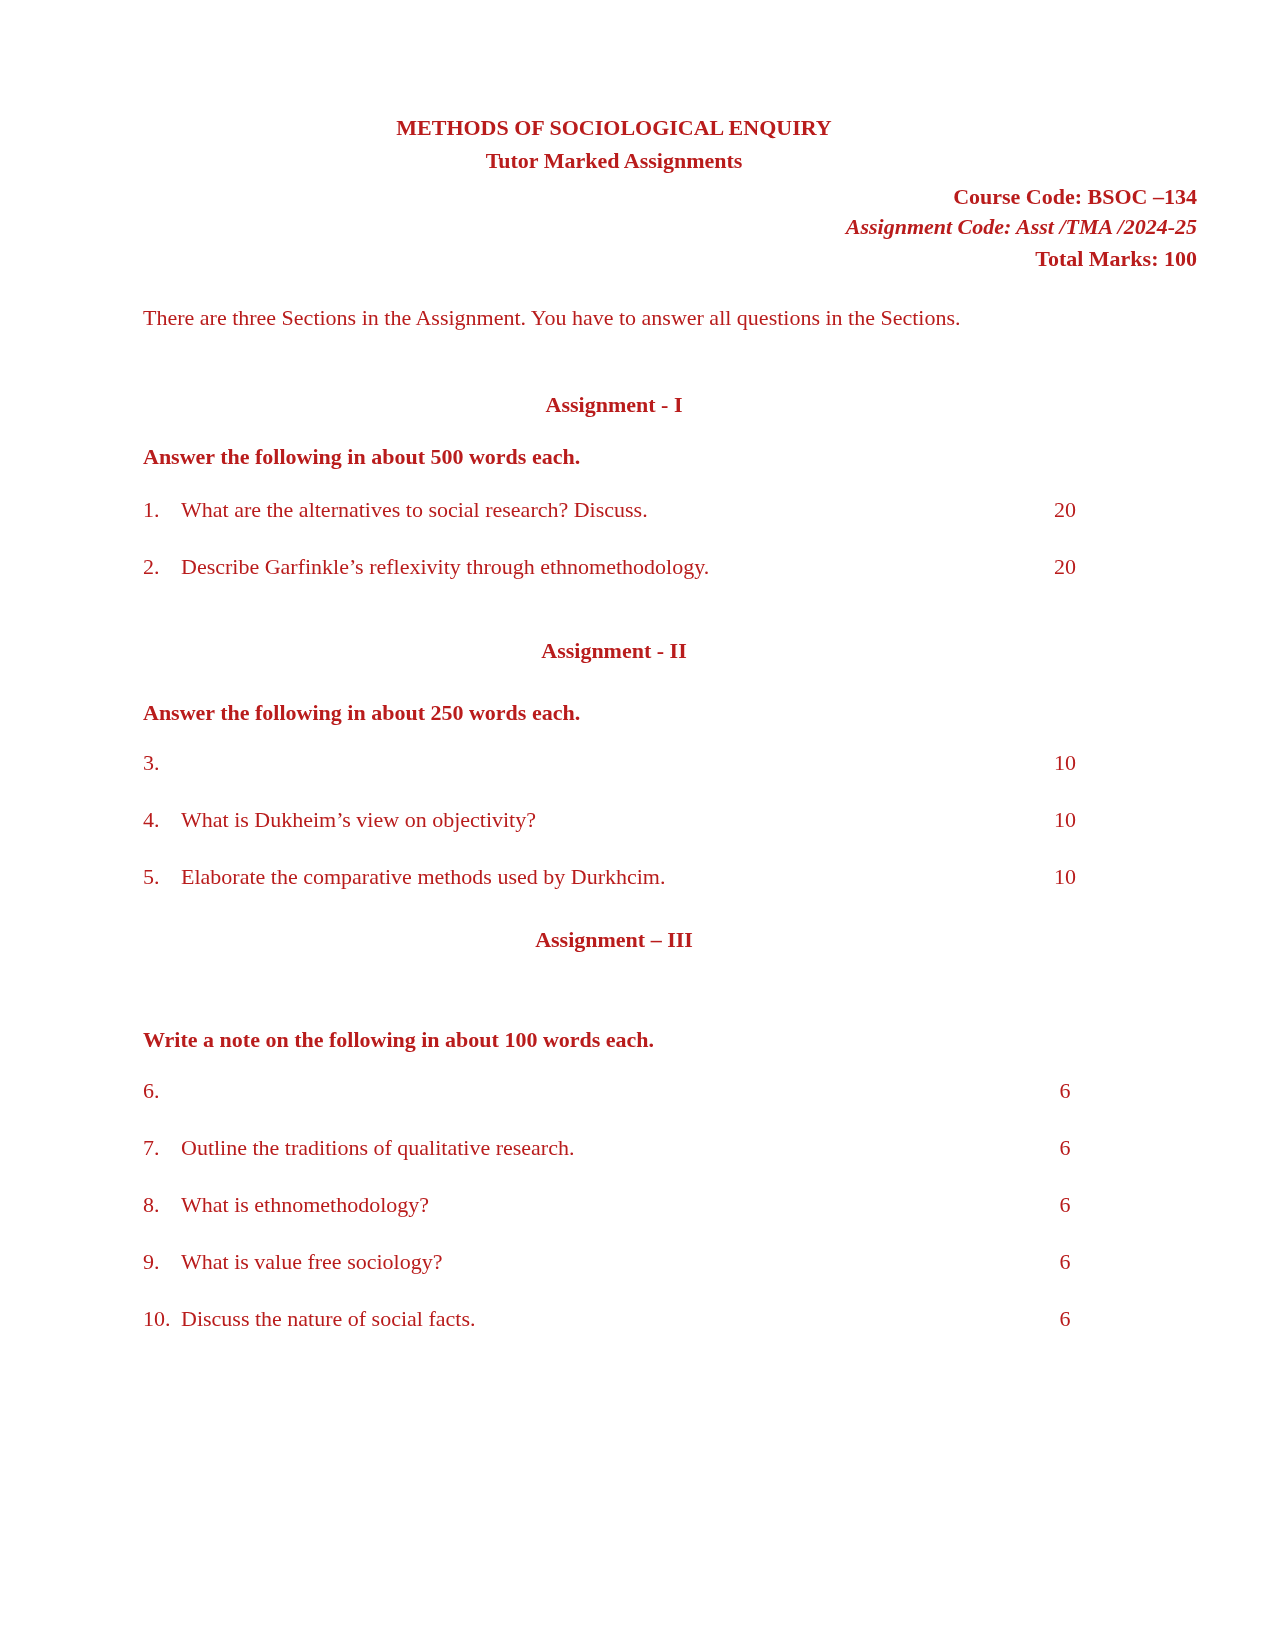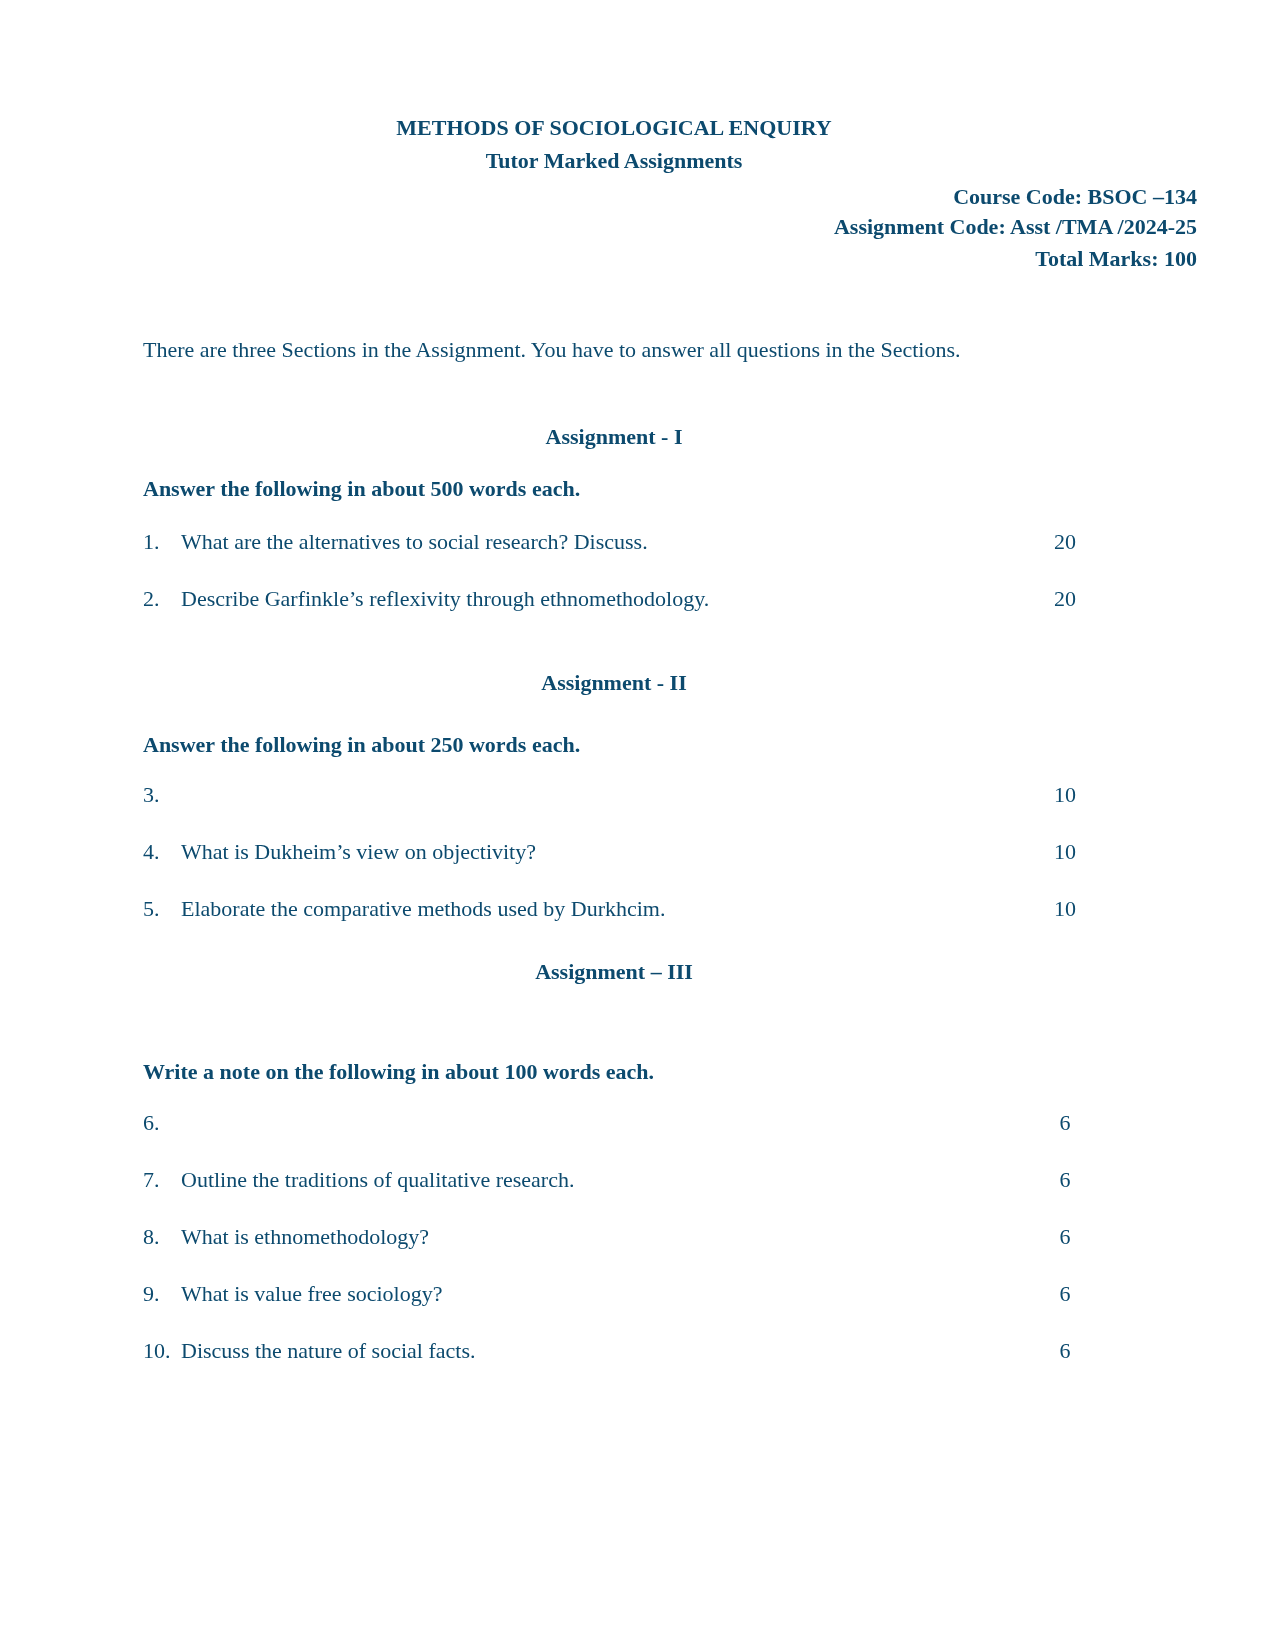--- a/index.html
+++ b/index.html
@@ -5,21 +5,21 @@
   html, body {
     margin: 0;
     padding: 0;
     background: #ffffff;
   }
   #page {
     position: relative;
     width: 1275px;
     height: 1650px;
     background: #ffffff;
-    color: #0c4a6e;
+    color: #b91c1c;
     font-family: "Liberation Serif", "DejaVu Serif", serif;
     font-size: 22px;
     line-height: 29px;
     box-sizing: border-box;
     padding: 113px 78px 0 143px;
     overflow: hidden;
   }
   .bold { font-weight: bold; }
   .centered {
     text-align: center;
@@ -28,23 +28,23 @@
   .right-block {
     text-align: right;
     margin: 0;
   }
   p, h1, h2 { margin: 0; padding: 0; font-size: 22px; line-height: 29px; }
   h1, h2 { font-weight: bold; }
 
   #doc-title { margin-top: 0; }
   #doc-subtitle { margin-top: 4px; }
   #course-code { margin-top: 7px; }
-  #assignment-code { margin-top: 1px; }
+  #assignment-code { margin-top: 1px; font-style: italic; }
   #total-marks { margin-top: 3px; }
-  #intro { margin-top: 62px; white-space: nowrap; }
+  #intro { margin-top: 30px; white-space: nowrap; }
 
   #sections section { display: block; }
   #sections section:nth-of-type(1) .heading { margin-top: 58px; }
   #sections section:nth-of-type(1) .instruction { margin-top: 23px; }
   #sections section:nth-of-type(1) .questions { margin-top: 24px; }
   #sections section:nth-of-type(2) .heading { margin-top: 55px; }
   #sections section:nth-of-type(2) .instruction { margin-top: 33px; }
   #sections section:nth-of-type(2) .questions { margin-top: 21px; }
   #sections section:nth-of-type(3) .heading { margin-top: 34px; }
   #sections section:nth-of-type(3) .instruction { margin-top: 71px; }

